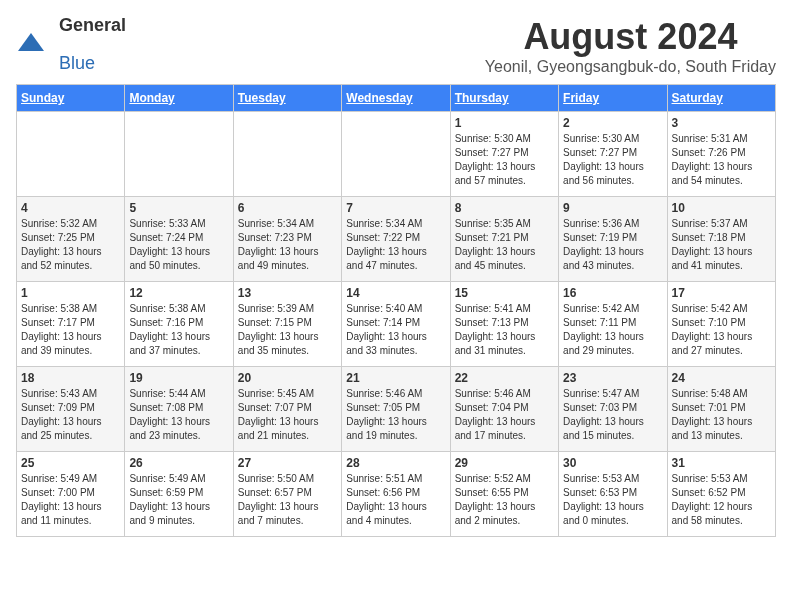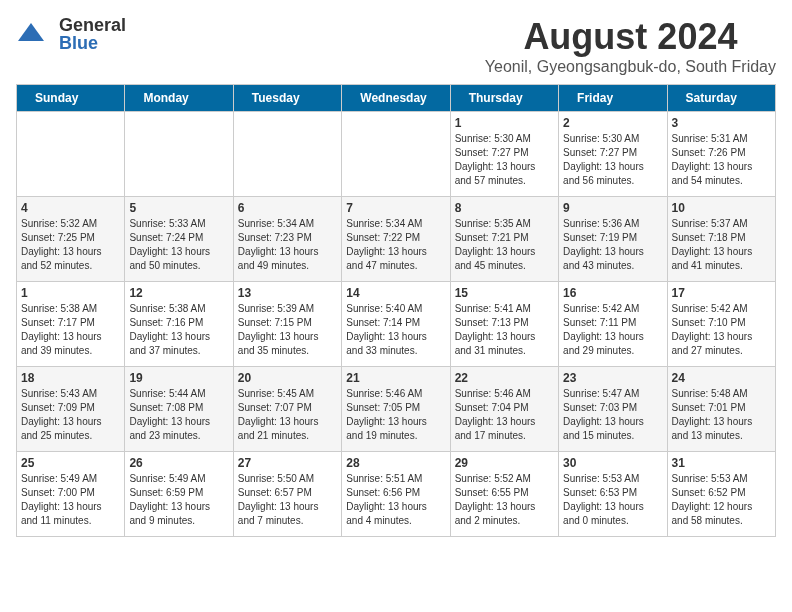--- a/index.html
+++ b/index.html
@@ -17,48 +17,50 @@
       margin-bottom: 8px;
     }
     .logo-general {
       font-size: 18px;
       font-weight: bold;
       color: #333;
       line-height: 1;
     }
     .logo-blue {
       font-size: 18px;
-      font-weight: bold;
+      font-weight: normal;
       color: #2c6db5;
       line-height: 1;
+      margin-top: 20px;
     }
     .title-area {
       text-align: center;
     }
     .month-year {
       font-size: 36px;
       font-weight: bold;
       color: #333;
     }
     .location {
       font-size: 16px;
       color: #555;
     }
     .calendar-table {
       width: 100%;
       border-collapse: collapse;
       font-size: 11px;
     }
     .calendar-table thead tr th {
-      background-color: #0369a1;
+      background-color: #3b82f6;
       color: #fff;
-      padding: 6px 18px;
+      padding: 6px 4px;
       text-align: left;
       font-size: 12px;
       border: 1px solid #ccc;
+      text-decoration: underline;
     }
     .calendar-table tbody tr td {
       vertical-align: top;
       border: 1px solid #ccc;
       padding: 4px 4px;
       min-height: 80px;
       height: 85px;
       width: calc(100% / 7);
       background: #fff;
     }

